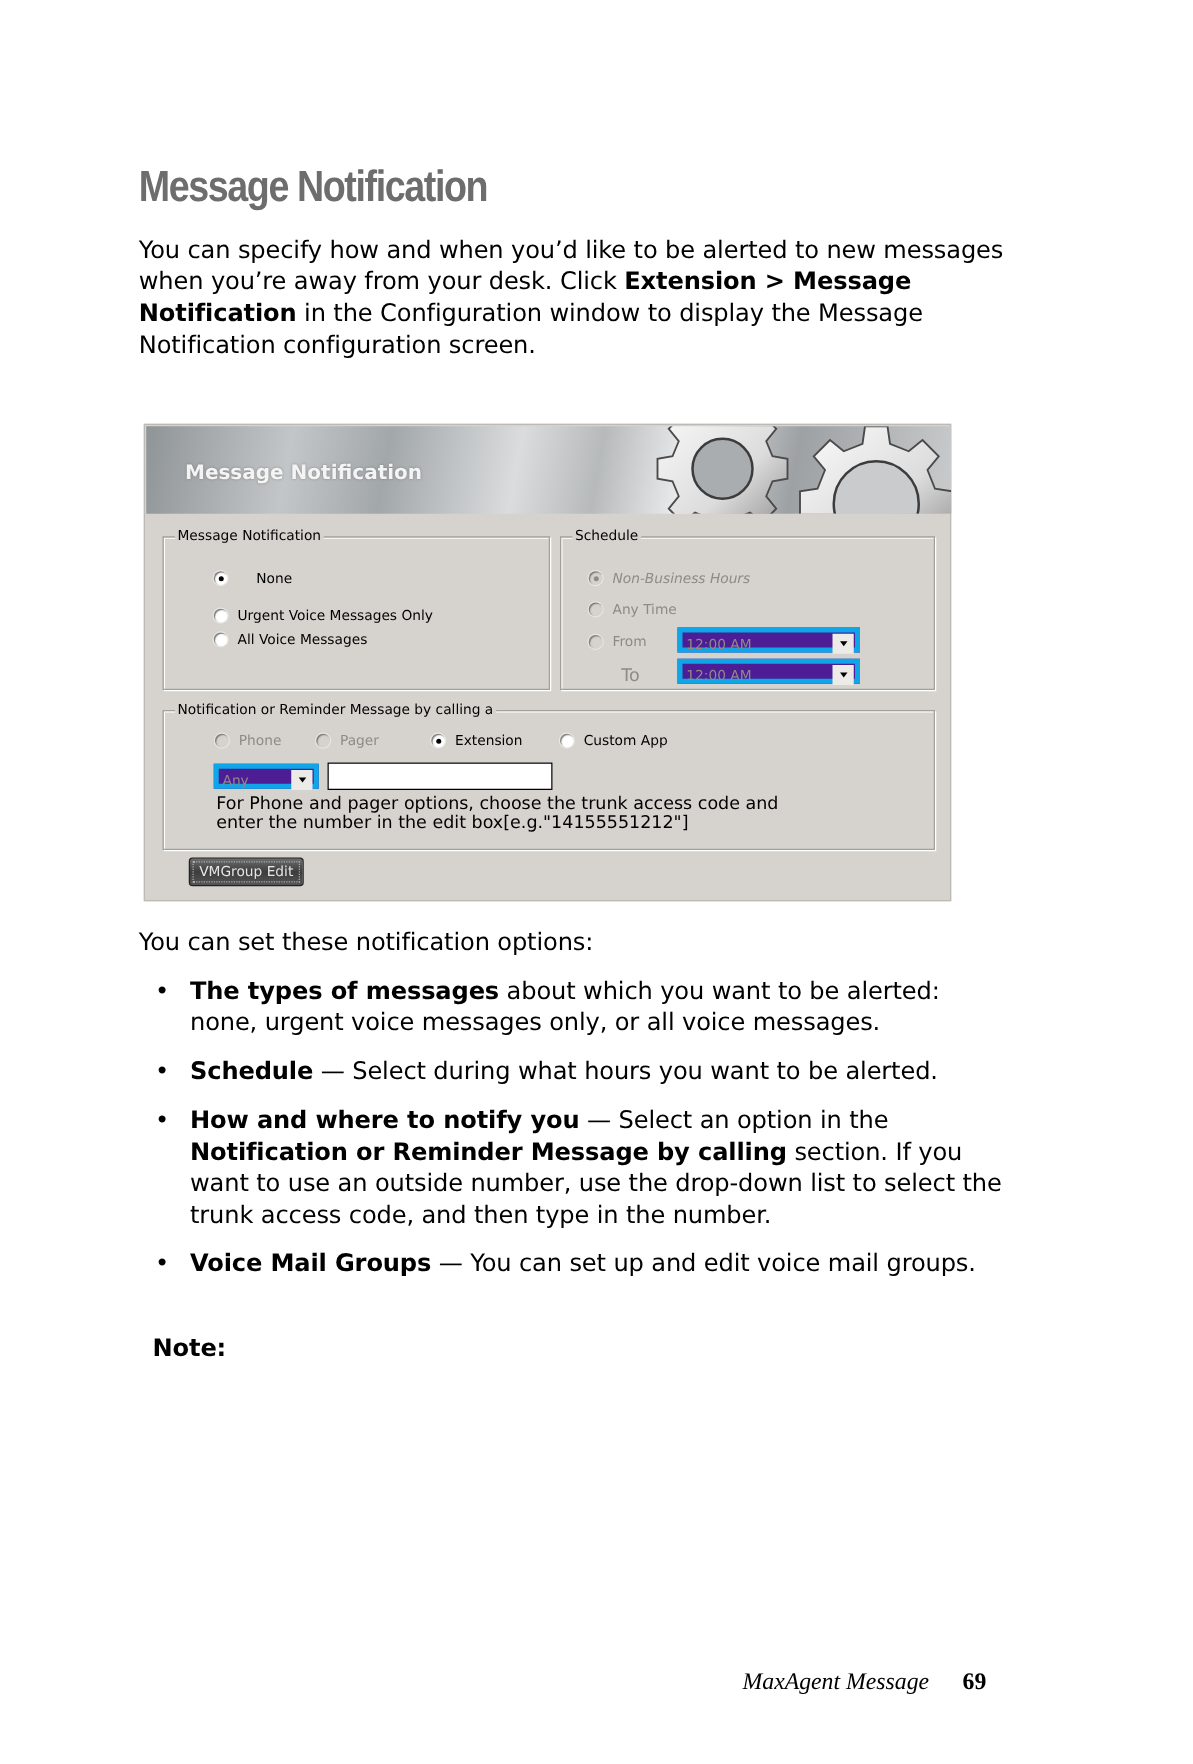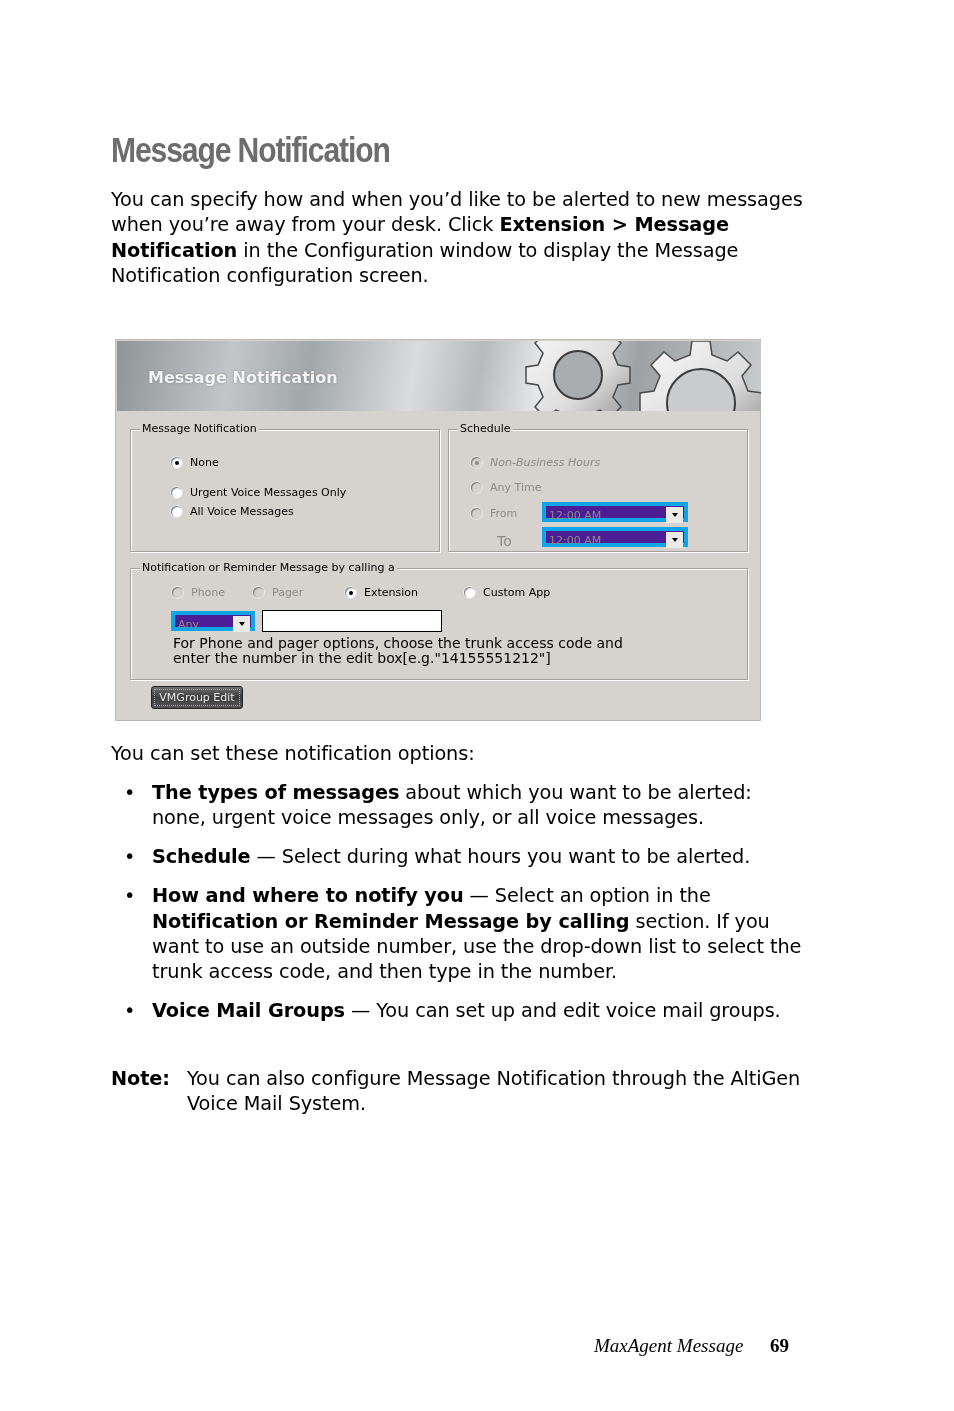--- a/index.html
+++ b/index.html
@@ -41,21 +41,21 @@
 
     .help-text { position: absolute; font-size: 14px; line-height: 15px; white-space: nowrap; }
 
     .vm-button { position: absolute; left: 35px; top: 346px; width: 92px; height: 23px; background: linear-gradient(#6d6d6d, #3d3d3d 50%, #555555); border: 1px solid #222; border-radius: 3px; box-sizing: border-box; color: #e6e6e6; font-size: 11px; display: flex; align-items: center; justify-content: center; outline: 1px dotted #aaa; outline-offset: -4px; white-space: nowrap; cursor: pointer; }
 
     
     .options-intro { top: 741px; }
     .bullets { position: absolute; left: 111px; top: 780px; width: 700px; margin: 0; padding: 0; list-style: none; font-size: 19.3px; line-height: 25.4px; letter-spacing: -0.1px; }
     .bullets li { position: relative; padding-left: 41px; margin-bottom: 13.5px; }
     .bullets li .bullet { position: absolute; left: 13px; top: 0; }
-    .note { position: absolute; left: 111px; top: 1066px; width: 700px; font-size: 19.3px; line-height: 25.4px; letter-spacing: -0.1px; display: flex; }
+    .note { position: absolute; left: 122px; top: 1066px; width: 700px; font-size: 19.3px; line-height: 25.4px; letter-spacing: -0.1px; display: flex; }
     .note .note-label { width: 76px; flex: 0 0 auto; font-weight: bold; }
 
     .footer { position: absolute; left: 594px; top: 1335px; font-family: "Liberation Serif", serif; font-size: 19px; white-space: nowrap; }
     .footer .footer-title { font-style: italic; }
     .footer .page-num { font-weight: bold; margin-left: 22px; }
   </style>
 </head>
 <body>
 
 <h1 class="page-title">Message Notification</h1>
@@ -83,21 +83,21 @@
         <g fill="url(#gg)" stroke="#4a4a4a" stroke-width="1.5">
           <path d="M-9,-62 L9,-62 L11,-48 L26,-42 L37,-51 L50,-38 L41,-27 L47,-12 L61,-10 L61,10 L47,12 L41,27 L50,38 L-50,38 L-41,27 L-47,12 L-61,10 L-61,-10 L-47,-12 L-41,-27 L-50,-38 L-37,-51 L-26,-42 L-11,-48 Z"></path>
         </g>
         <circle cx="0" cy="0" r="34" fill="#c9cbcc" stroke="#3c3c3c" stroke-width="2"></circle>
       </g>
     </svg>
   </div>
 
   <div class="groupbox gb-msg">
     <span class="groupbox-legend">Message Notification</span>
-    <div class="radio-row" style="left:40px; top:26px;">
+    <div class="radio-row" style="left:40px; top:26px;gap:15px;">
       <span class="radio checked"></span>
       <span>None</span>
     </div>
     <div class="radio-row" style="left:40px; top:56px;">
       <span class="radio"></span>
       <span>Urgent Voice Messages Only</span>
     </div>
     <div class="radio-row" style="left:40px; top:75px;">
       <span class="radio"></span>
       <span>All Voice Messages</span>
@@ -136,21 +136,21 @@
       <span>Phone</span>
     </div>
     <div class="radio-row label-disabled" style="left:122px; top:17px;">
       <span class="radio disabled"></span>
       <span>Pager</span>
     </div>
     <div class="radio-row" style="left:214px; top:17px;">
       <span class="radio checked"></span>
       <span>Extension</span>
     </div>
-    <div class="radio-row" style="left:333px; top:17px;">
+    <div class="radio-row" style="left:317px; top:17px;">
       <span class="radio"></span>
       <span>Custom App</span>
     </div>
     <div class="combo" style="left:40px; top:42px; width:84px;">
       <span class="combo-value">Any</span>
       <span class="combo-btn"></span>
     </div>
     <input class="edit-box" style="left: 131px; top: 41px; width: 180px;" type="text" value="">
     <span class="help-text" style="left:42px; top:67px;">For Phone and pager options, choose the trunk access code and</span>
     <span class="help-text" style="left:42px; top:82px;">enter the number in the edit box[e.g."14155551212"]</span>
@@ -175,19 +175,18 @@
     <b>How and where to notify you</b><span> — Select an option in the </span><b>Notification or Reminder Message by calling</b><span> section. If you want to use an outside number, use the drop-down list to select the trunk access code, and then type in the number.</span>
   </li>
   <li>
     <span class="bullet">•</span>
     <b>Voice Mail Groups</b><span> — You can set up and edit voice mail groups.</span>
   </li>
 </ul>
 
 <div class="note">
   <span class="note-label">Note:</span>
-  <span>You can also configure Message Notification through the AltiGen Voice Mail System.</span>
 </div>
 
 <div class="footer">
   <span class="footer-title">MaxAgent Message</span>
   <span class="page-num">69</span>
 </div>
 
 </body></html>

